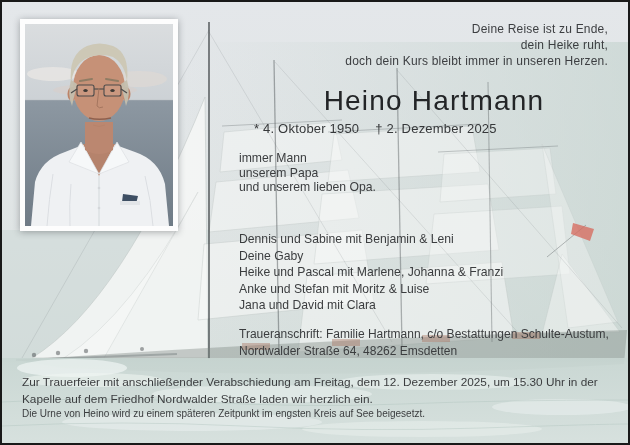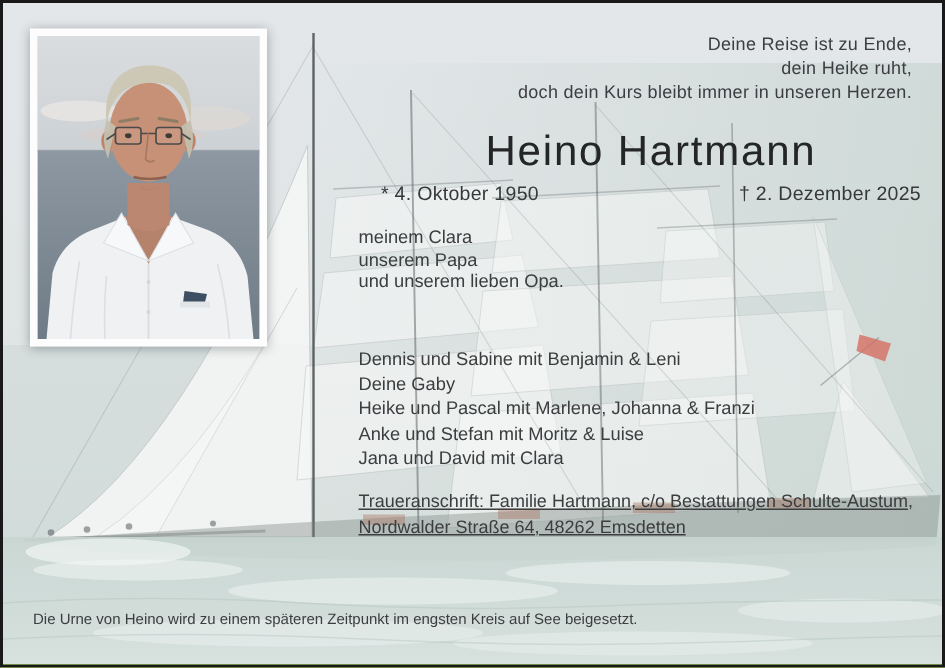--- a/index.html
+++ b/index.html
@@ -1,38 +1,38 @@
 <!DOCTYPE html>
 <html><head>
 <meta charset="utf-8">
 <style>
   html,body{margin:0;padding:0;background:#9a9a9a;}
   .card{
     position:relative;width:630px;height:445px;box-sizing:border-box;
-    background:#84cc16;border:2px solid #191919;overflow:hidden;
+    background:#f0abfc;border:2px solid #191919;overflow:hidden;
     font-family:"Liberation Sans",sans-serif;color:#3b3d3f;
   }
   .bg-svg{position:absolute;left:0;top:0;width:626px;height:441px;}
   .photo-frame{
     position:absolute;left:18px;top:17px;width:148px;height:202px;
     border:5px solid #fdfdfd;box-shadow:0 1px 7px rgba(40,45,50,.38);
     background:#cfd3d6;
   }
   .photo-frame svg{display:block;width:100%;height:100%;}
   .poem{
     position:absolute;top:19px;right:20px;text-align:right;
     font-size:12px;line-height:16px;color:#3c3e41;letter-spacing:.2px;
   }
   .header{position:absolute;left:252px;right:14px;top:83px;text-align:center;}
   .name{font-size:28px;font-weight:400;letter-spacing:1.2px;color:#232527;}
-  .dates{margin-top:4px;font-size:13px;color:#36383a;display:flex;justify-content:space-between;gap:16px;letter-spacing:.2px;}
+  .dates{margin-top:4px;font-size:13px;color:#36383a;display:flex;justify-content:flex-start;gap:16px;letter-spacing:.2px;}
   .txtblock div{white-space:nowrap;}
   .farewell{position:absolute;left:237px;top:149px;font-size:12.2px;line-height:14.7px;}
   .mourners{position:absolute;left:237px;top:229px;font-size:12.2px;line-height:16.6px;}
-  .address{position:absolute;left:237px;top:324px;font-size:12px;line-height:16.5px;text-decoration:underline;}
+  .address{position:absolute;left:237px;top:324px;font-size:12px;line-height:16.5px;}
   .funeral{position:absolute;left:20px;top:372px;font-size:11.8px;line-height:17px;}
   .burial{position:absolute;left:20px;top:406px;font-size:10px;white-space:nowrap;}
 </style>
 </head>
 <body>
 
 <div class="card">
 
   <svg class="bg-svg" viewBox="0 0 626 441" aria-hidden="true">
     <defs>
@@ -193,34 +193,38 @@
 
   <div class="header">
     <div class="name">Heino Hartmann</div>
     <div class="dates">
       <span>* 4. Oktober 1950</span>
       <span>† 2. Dezember 2025</span>
     </div>
   </div>
 
   <div class="farewell txtblock">
-    <div>meinem Clara</div>
+    <div>immer Mann</div>
     <div>unserem Papa</div>
     <div>und unserem lieben Opa.</div>
   </div>
 
   <div class="mourners txtblock">
     <div>Dennis und Sabine mit Benjamin &amp; Leni</div>
     <div>Deine Gaby</div>
     <div>Heike und Pascal mit Marlene, Johanna &amp; Franzi</div>
     <div>Anke und Stefan mit Moritz &amp; Luise</div>
     <div>Jana und David mit Clara</div>
   </div>
 
   <div class="address txtblock">
     <div>Traueranschrift: Familie Hartmann, c/o Bestattungen Schulte-Austum,</div>
     <div>Nordwalder Straße 64, 48262 Emsdetten</div>
   </div>
 
+  <div class="funeral txtblock">
+    <div>Zur Trauerfeier mit anschließender Verabschiedung am Freitag, dem 12. Dezember 2025, um 15.30 Uhr in der</div>
+    <div>Kapelle auf dem Friedhof Nordwalder Straße laden wir herzlich ein.</div>
+  </div>
 
   <div class="burial">Die Urne von Heino wird zu einem späteren Zeitpunkt im engsten Kreis auf See beigesetzt.</div>
 
 </div>
 
 </body></html>

